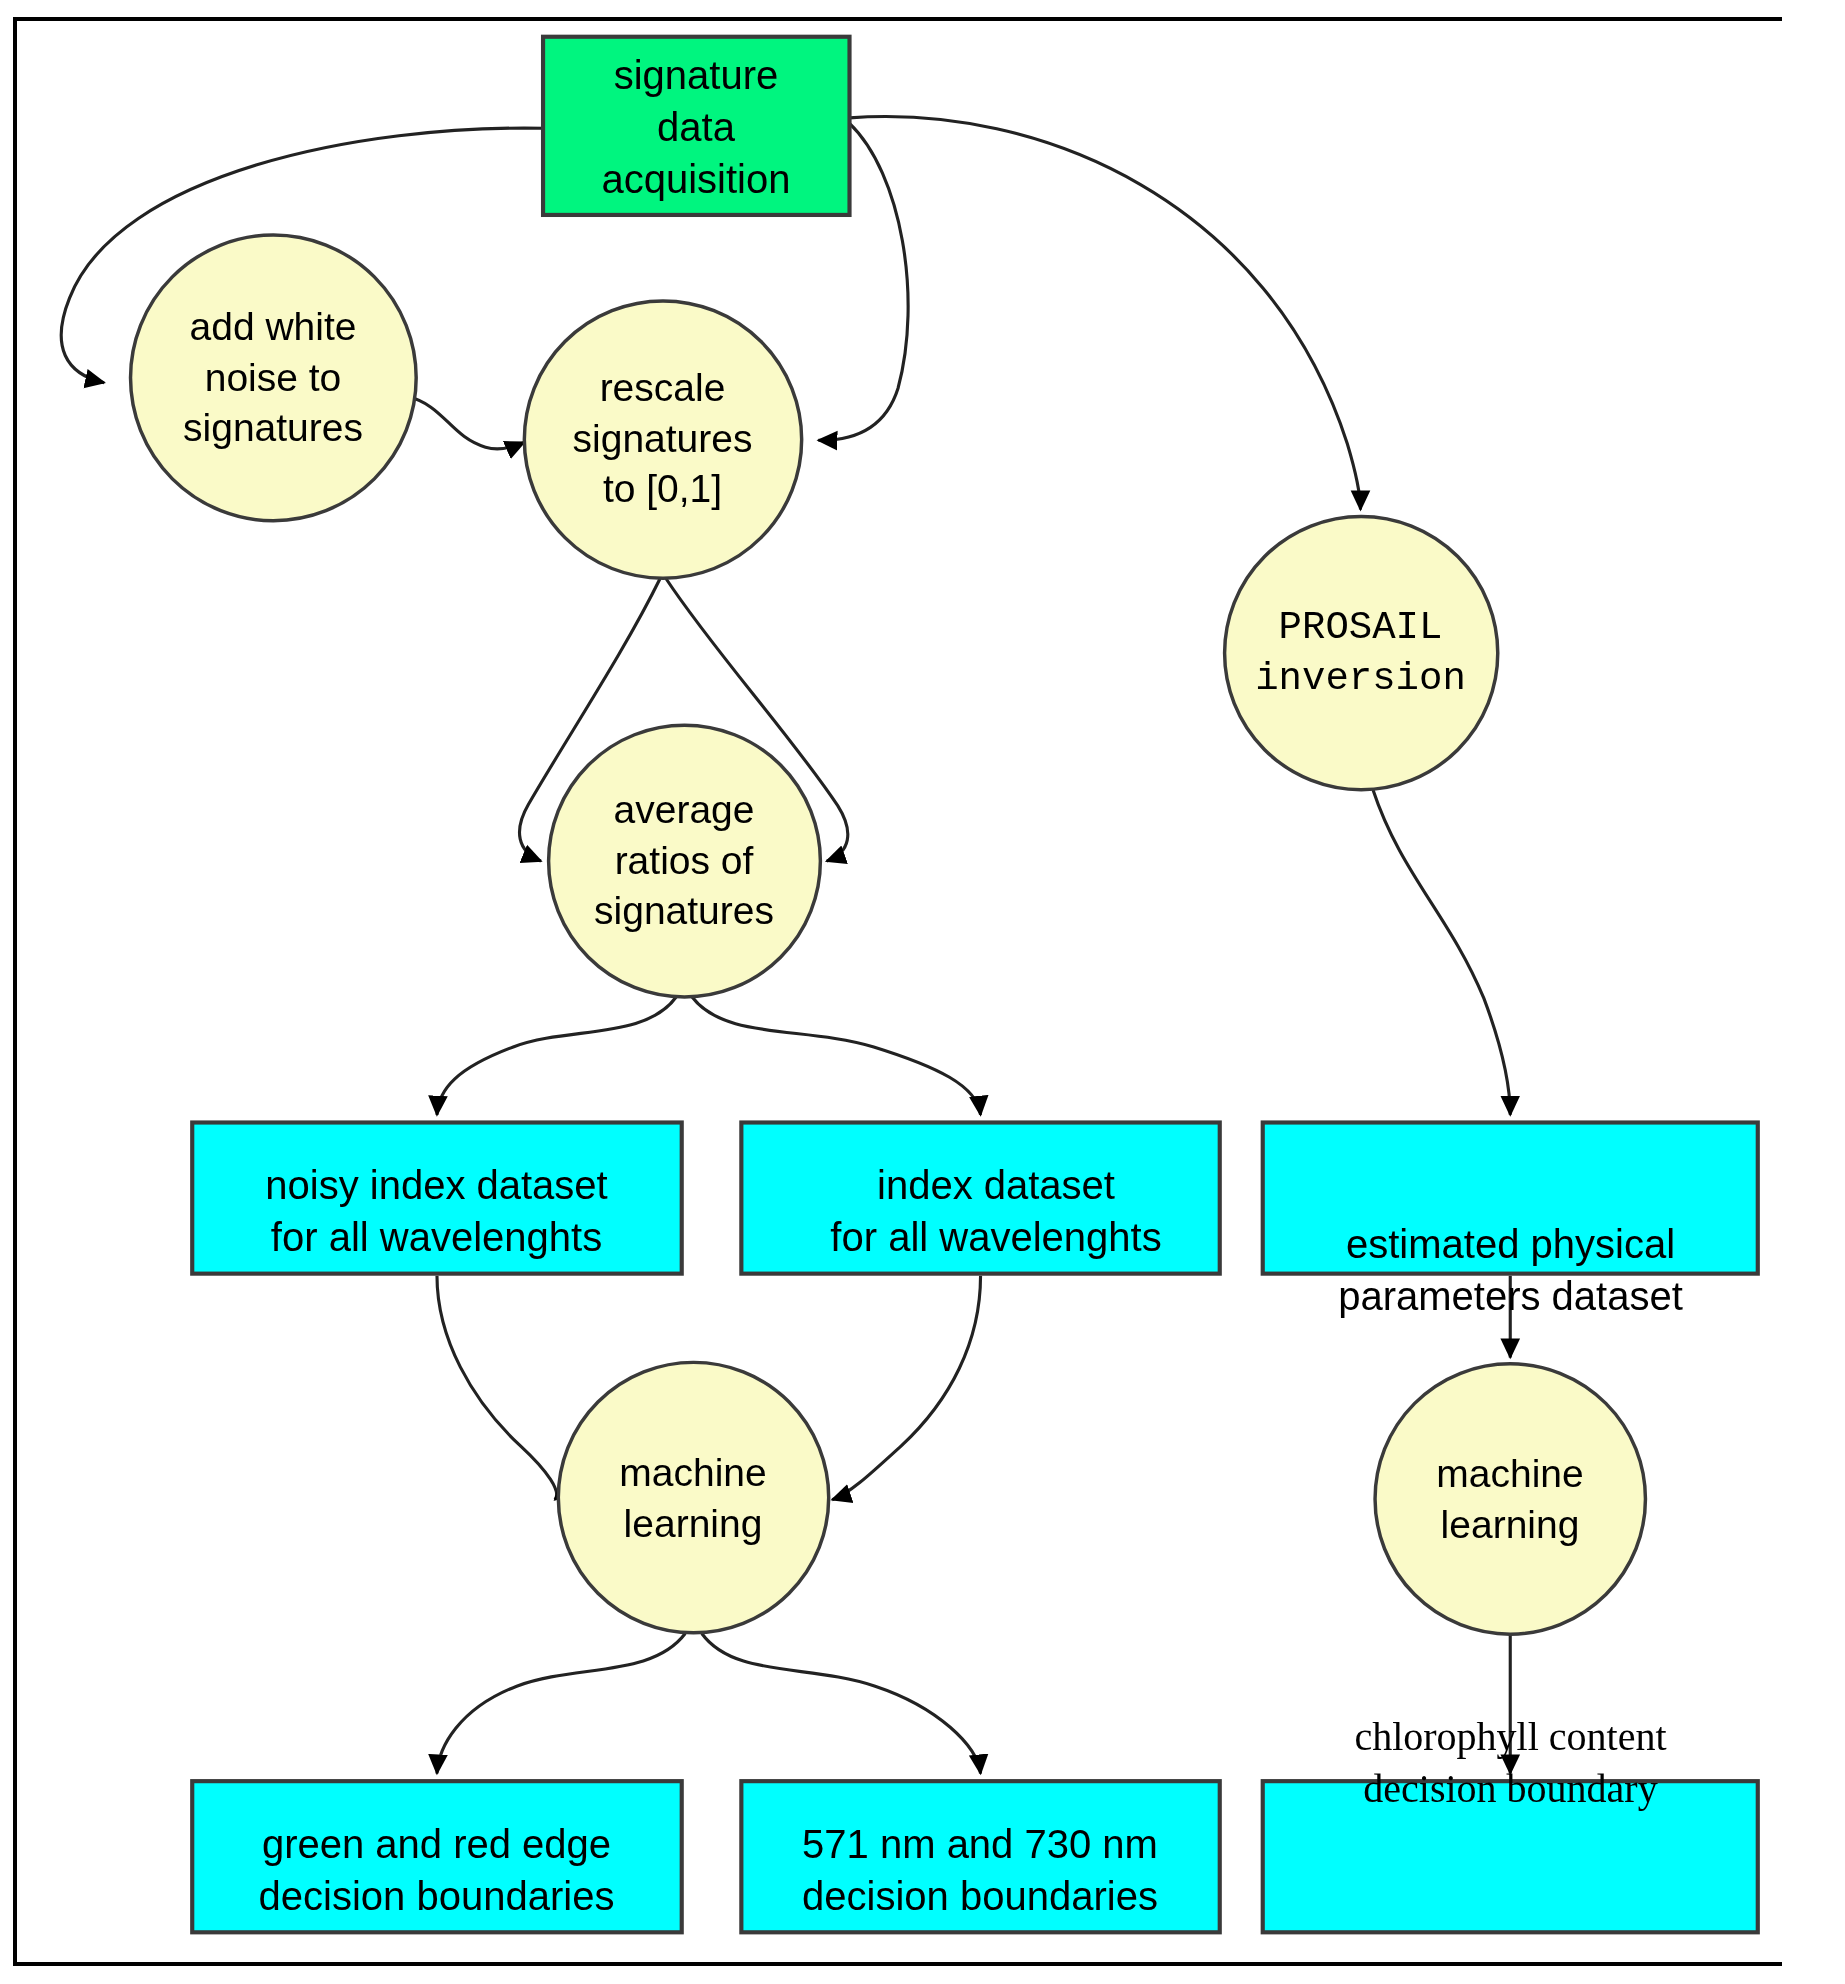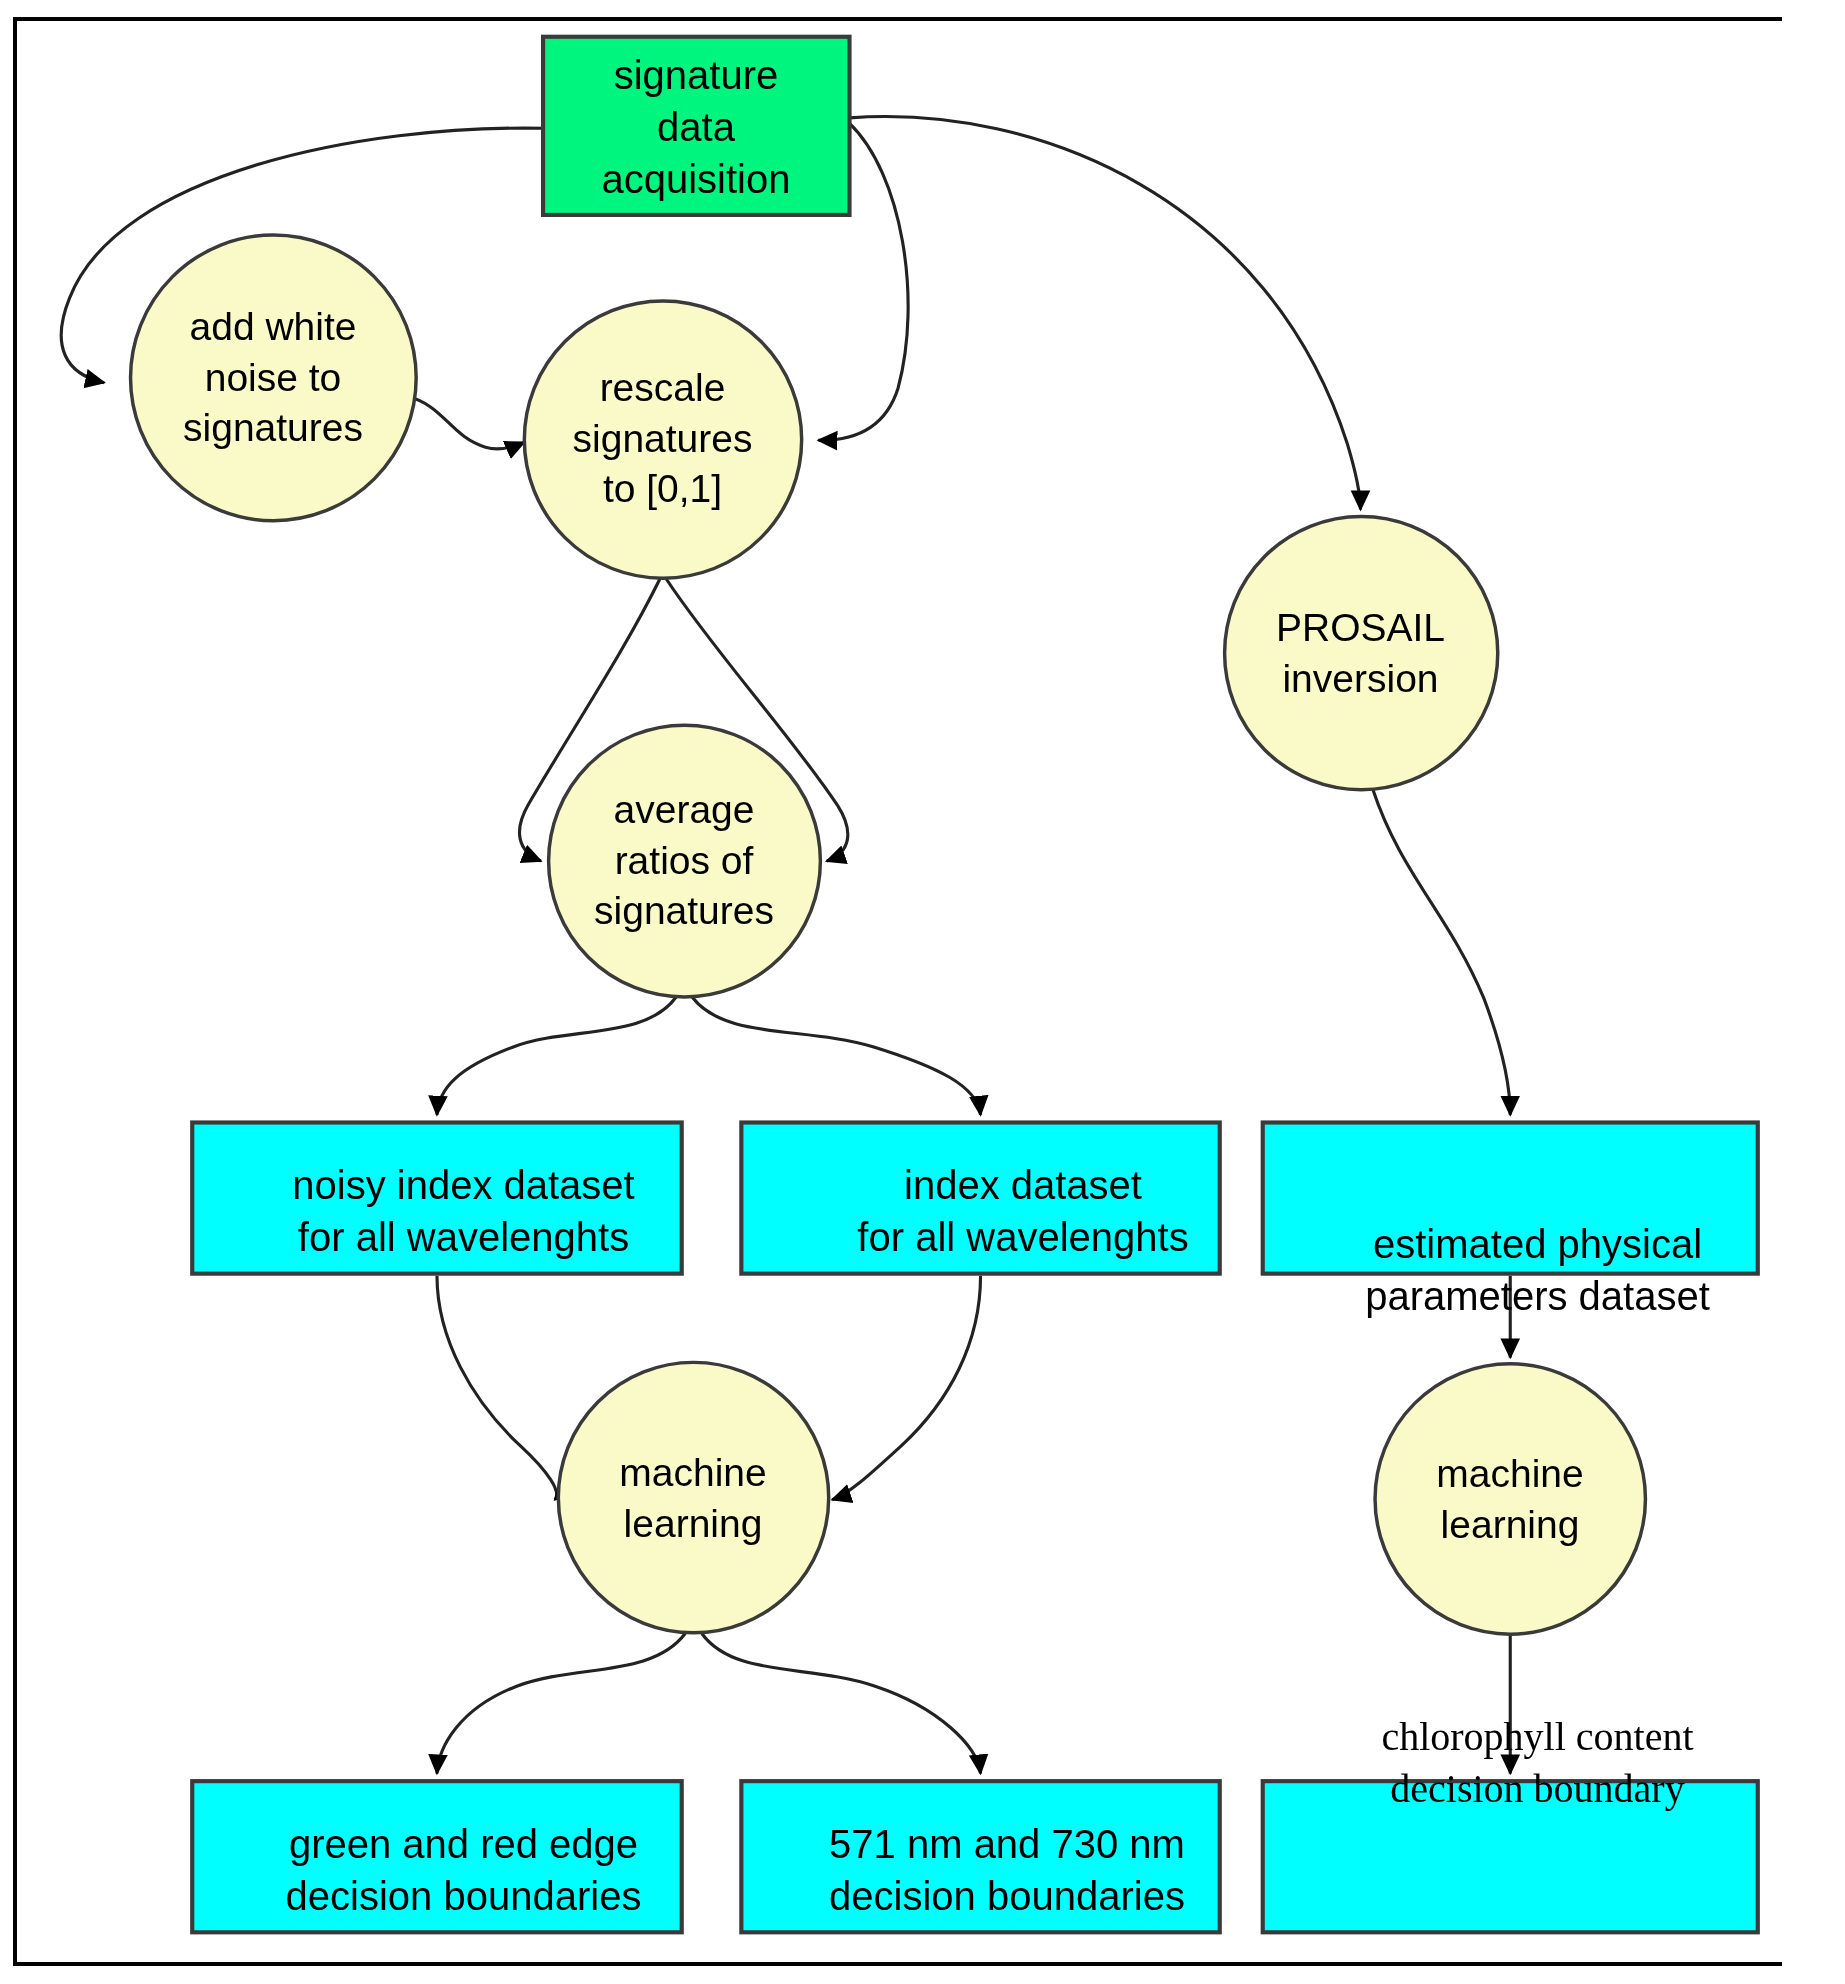--- a/index.html
+++ b/index.html
@@ -37,21 +37,21 @@
   .node-label {
     position: absolute;
     text-align: center;
     color: #000000;
     line-height: 1.30;
     white-space: pre-line;
     pointer-events: none;
     font-family: "Liberation Sans", sans-serif;
   }
   .lbl-circle { font-size: 39px; }
-  .lbl-box    { font-size: 40px; padding-left: 27px; }
+  .lbl-box    { font-size: 40px; }
   .lbl-green  { font-size: 40px; }
 </style>
 </head>
 <body>
 
 <div id="canvas">
 
   <div id="frame"></div>
 
   <svg id="diagram" viewBox="0 0 2662 2863" xmlns="http://www.w3.org/2000/svg">
@@ -146,21 +146,21 @@
 acquisition</div>
 
   <div class="node-label lbl-circle" style="left:130px; top:302px; width:286px;">add white
 noise to
 signatures</div>
 
   <div class="node-label lbl-circle" style="left:524px; top:363px; width:277px;">rescale
 signatures
 to [0,1]</div>
 
-  <div class="node-label lbl-circle" style="left:1224px; top:603px; width:273px;">PROSAIL
+  <div class="node-label lbl-circle" style="left:1224px; top:603px; width:273px;font-family:Liberation Mono, monospace;">PROSAIL
 inversion</div>
 
   <div class="node-label lbl-circle" style="left:548px; top:785px; width:272px;">average
 ratios of
 signatures</div>
 
   <div class="node-label lbl-box" style="left:192px; top:1159px; width:489px;">noisy index dataset
 for all wavelenghts</div>
 
   <div class="node-label lbl-box" style="left:757px; top:1159px; width:478px;">index dataset

